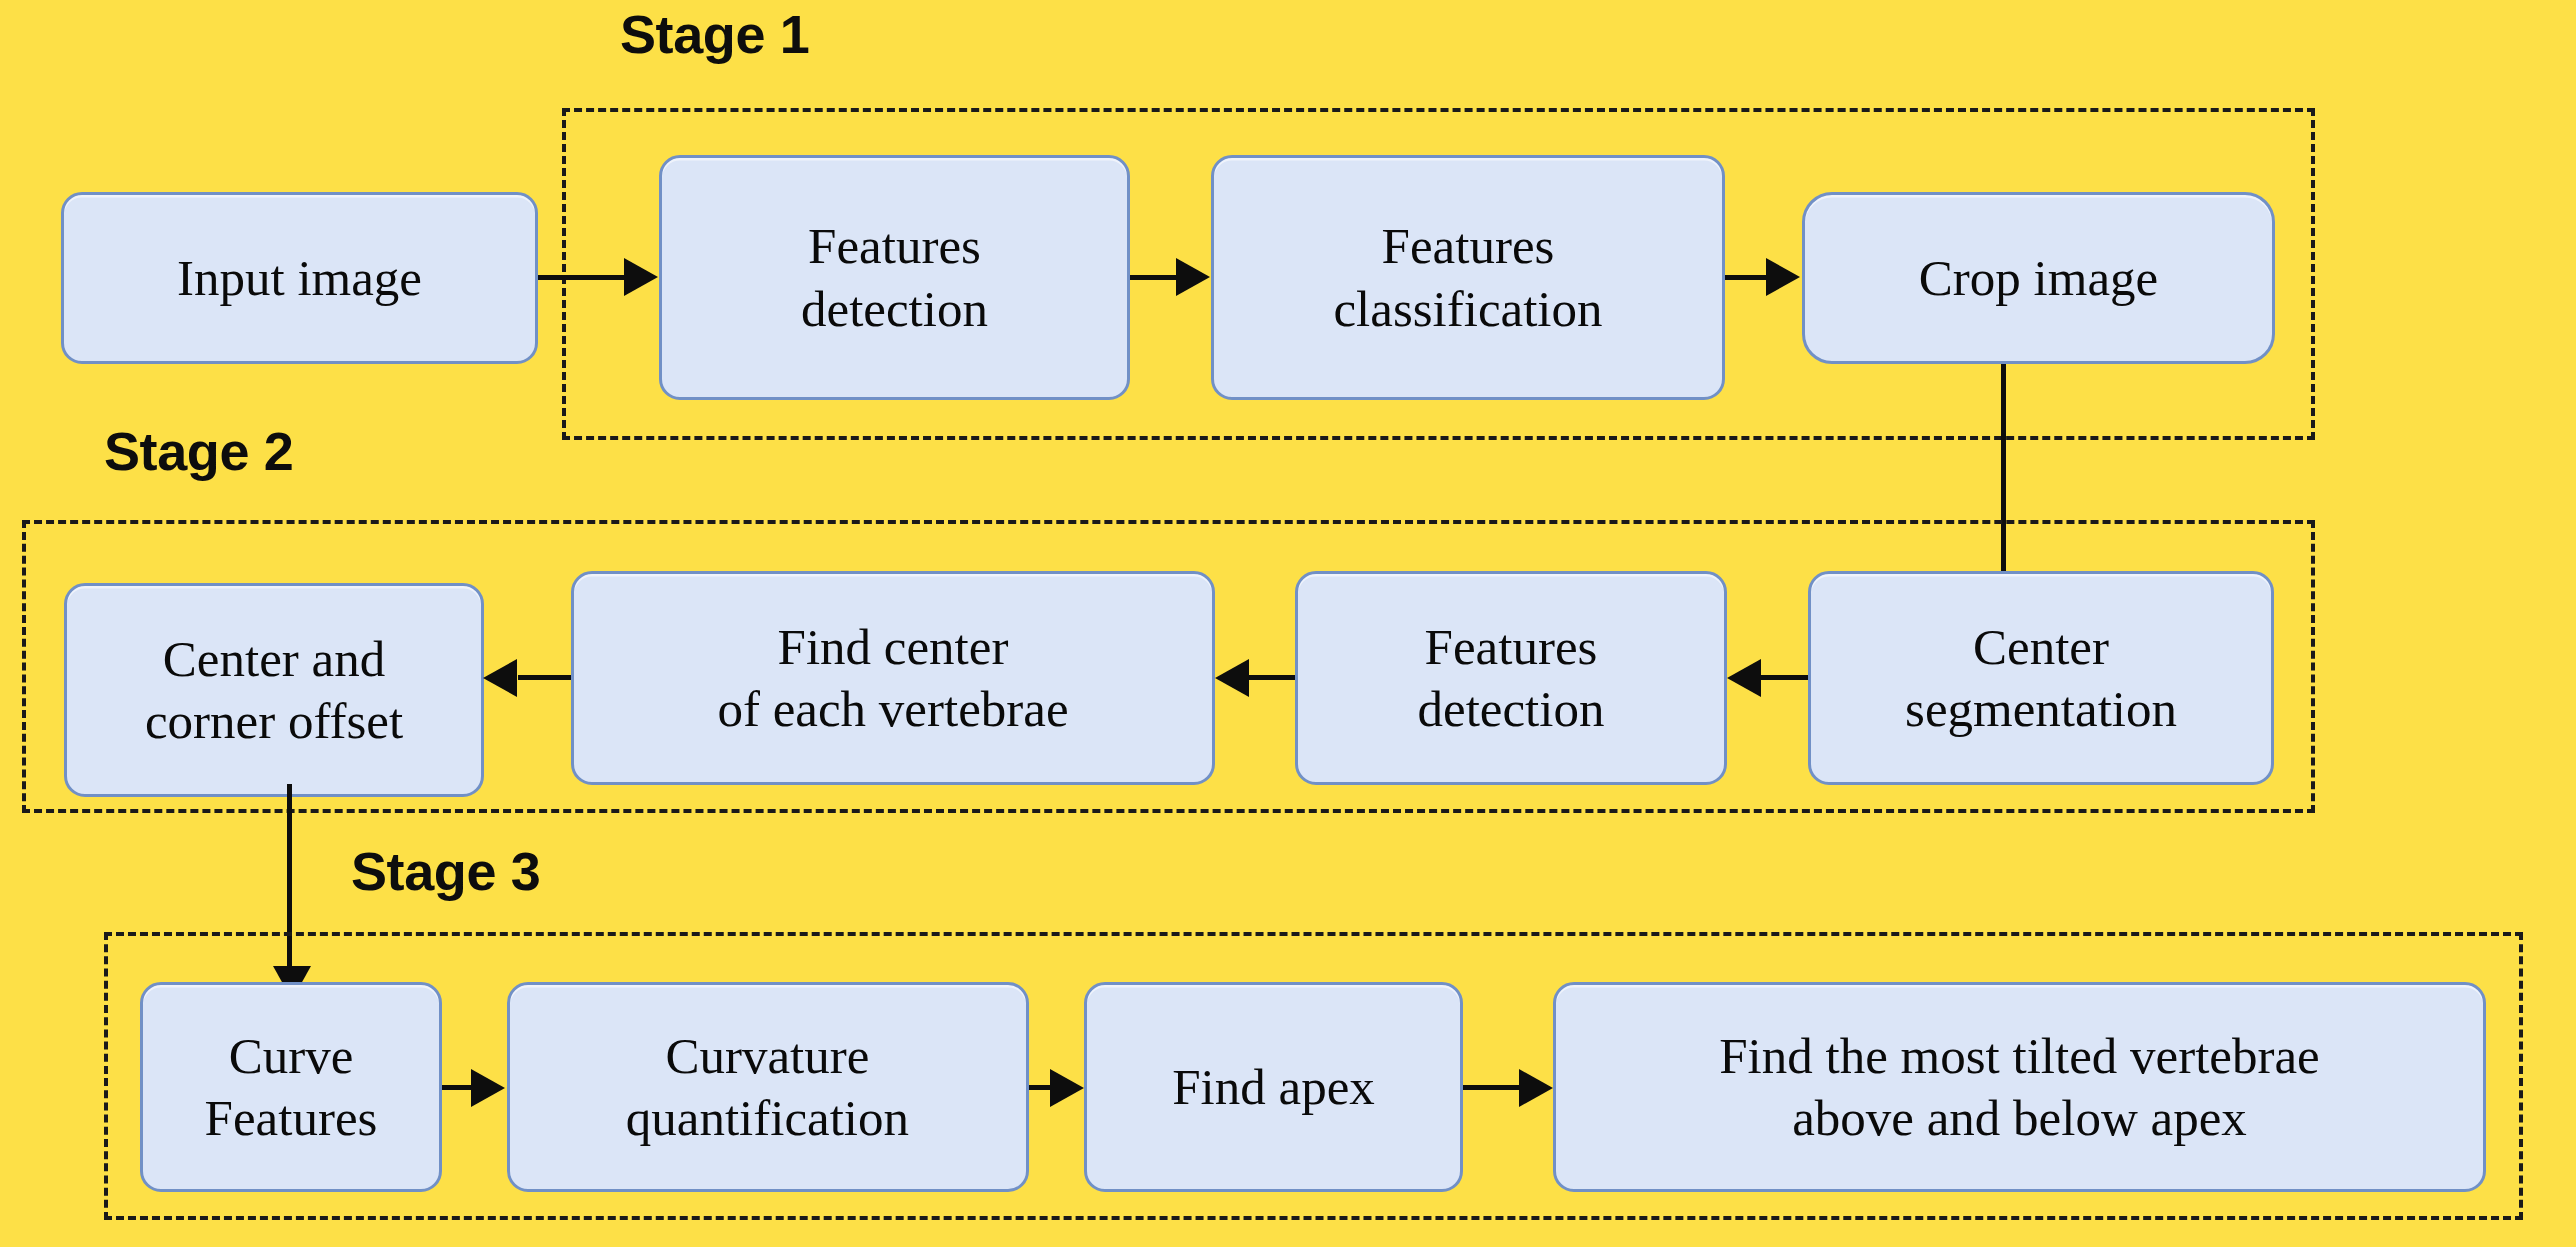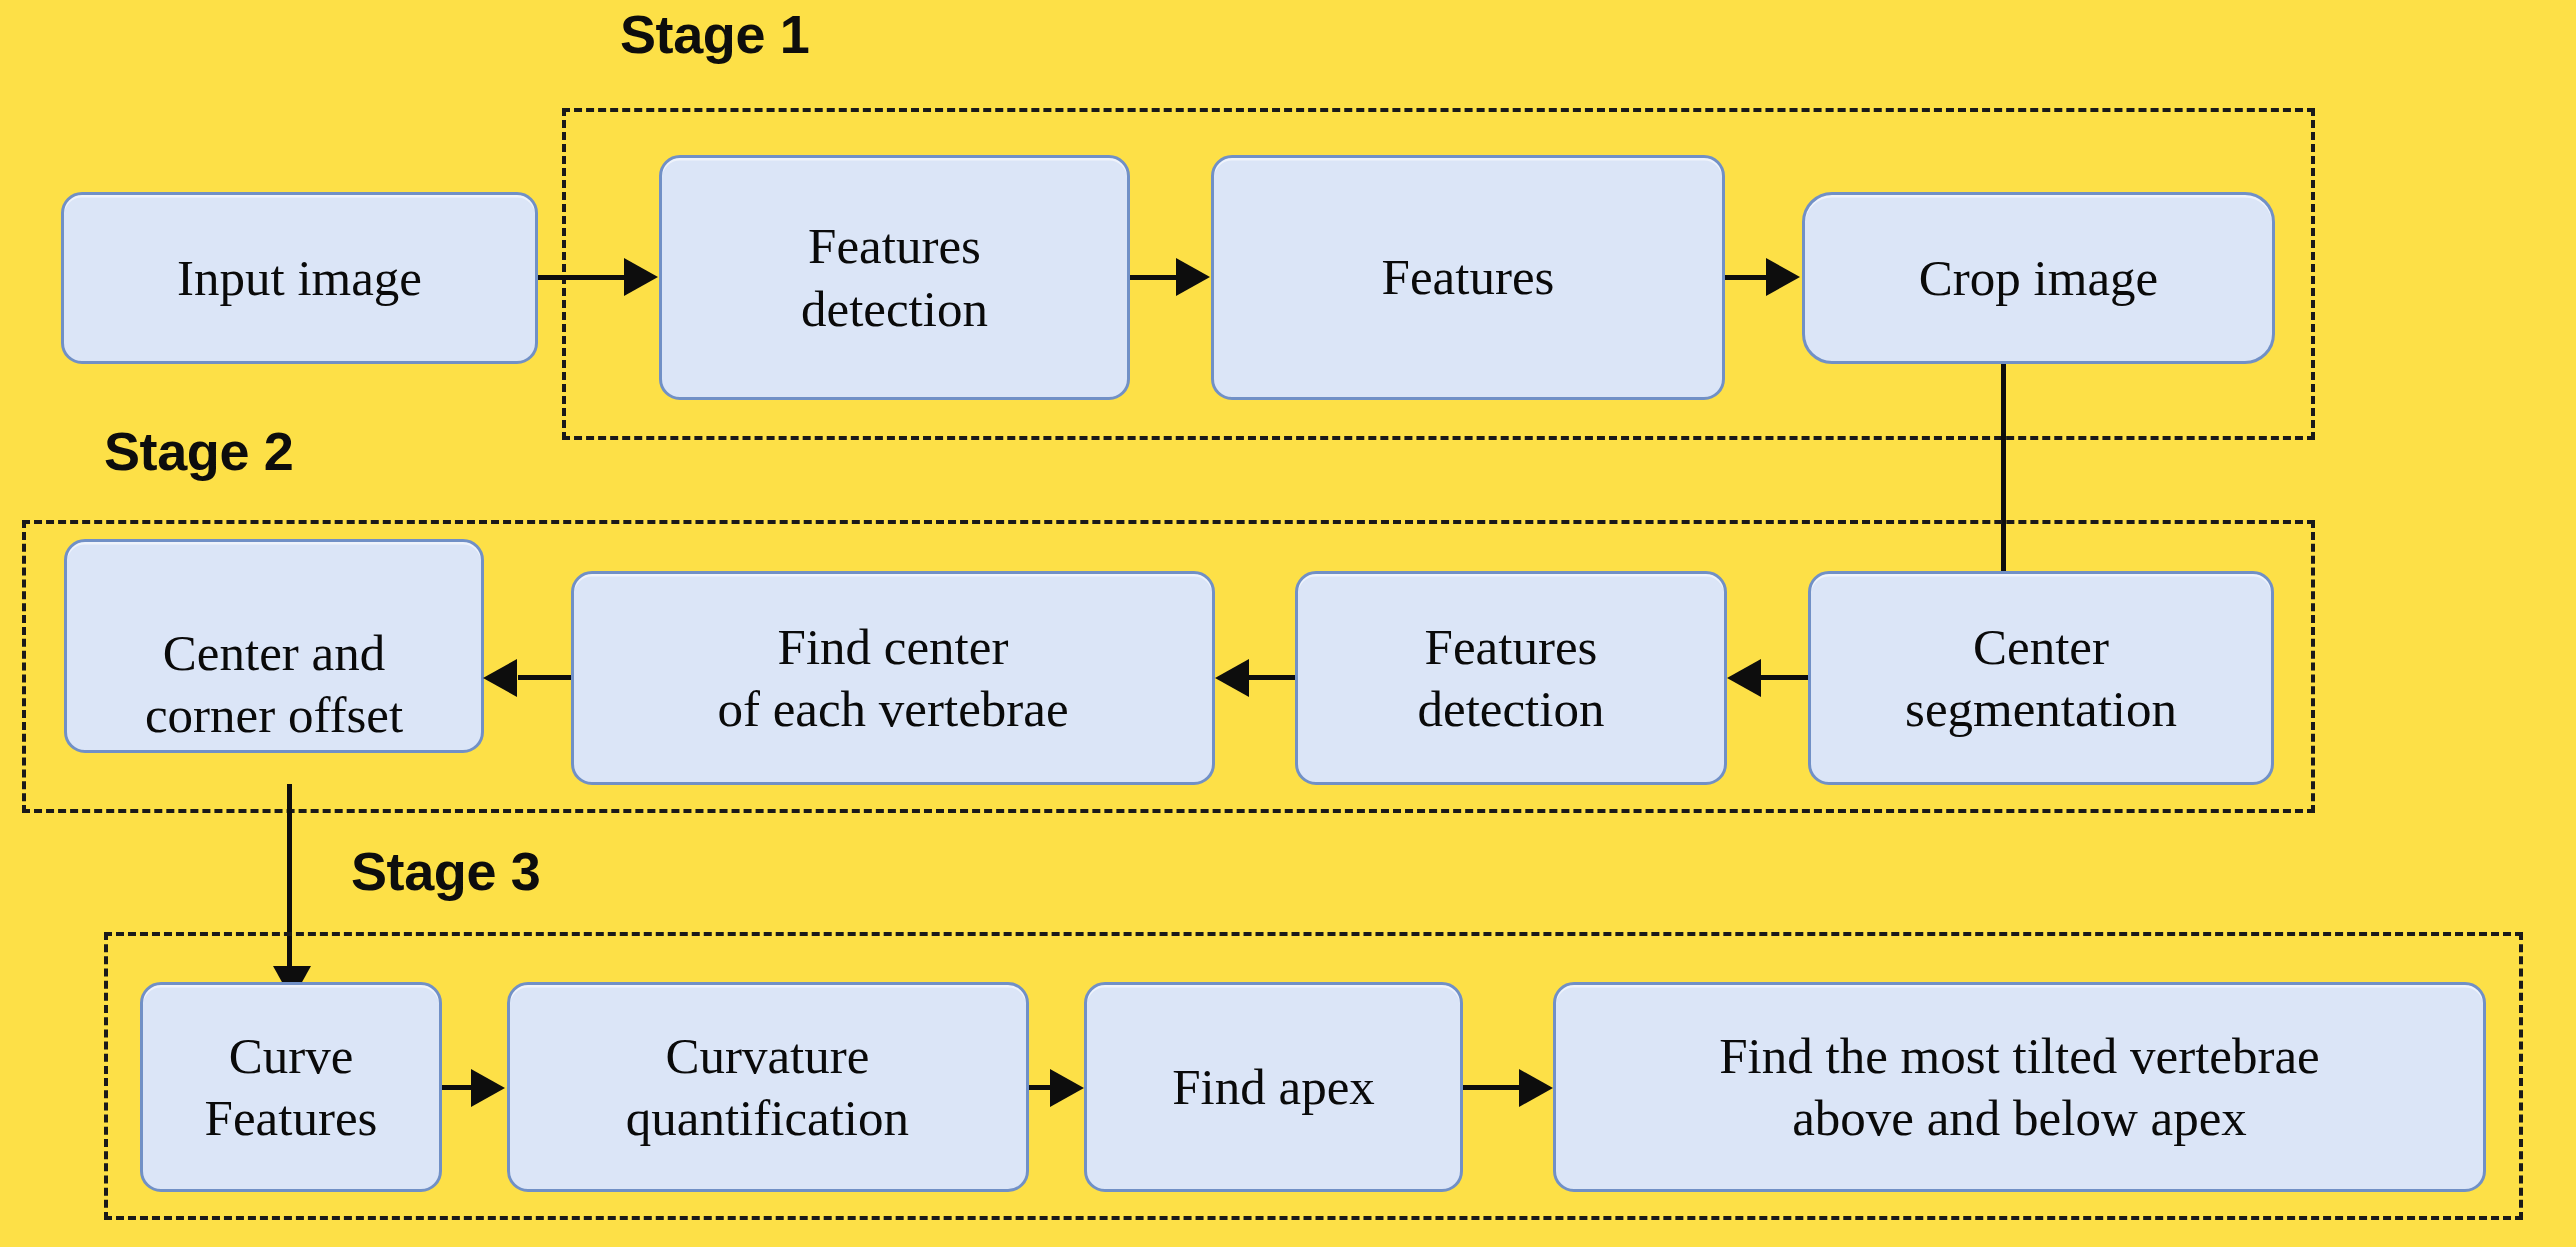--- a/index.html
+++ b/index.html
@@ -108,20 +108,21 @@
   <div class="node" style="left:659px; top:155px; width:471px; height:245px;">
     <span class="txt">
       <span>Features</span><br>
       <span>detection</span>
     </span>
   </div>
 
   <div class="node" style="left:1211px; top:155px; width:514px; height:245px;">
     <span class="txt">
       <span>Features</span><br>
+      <span>classification</span>
     </span>
   </div>
 
   <div class="node" style="left:1802px; top:192px; width:473px; height:172px;border-radius:30px;">
     <span class="txt">Crop image</span>
   </div>
 
   <div class="conn">
     <div class="h-line" style="left:538px; top:275px; width:90px;"></div>
     <div class="arrow-right" style="left:624px; top:258px;"></div>
@@ -137,21 +138,21 @@
 
   <div class="conn">
     <div class="v-line" style="left:2001px; top:364px; height:228px;"></div>
     <div class="arrow-down" style="left:1987px; top:587px;"></div>
   </div>
 
   <div class="stage-label" style="left:104px; top:424px;">Stage 2</div>
 
   <div class="stage-box" style="left:22px; top:520px; width:2293px; height:293px;"></div>
 
-  <div class="node" style="left:64px; top:539px; width:420px; height:214px;align-items:flex-end;">
+  <div class="node" style="left:64px; top:583px; width:420px; height:214px;">
     <span class="txt">
       <span>Center and</span><br>
       <span>corner offset</span>
     </span>
   </div>
 
   <div class="node" style="left:571px; top:571px; width:644px; height:214px;justify-content:center;">
     <span class="txt">
       <span>Find center</span><br>
       <span>of each vertebrae</span>

